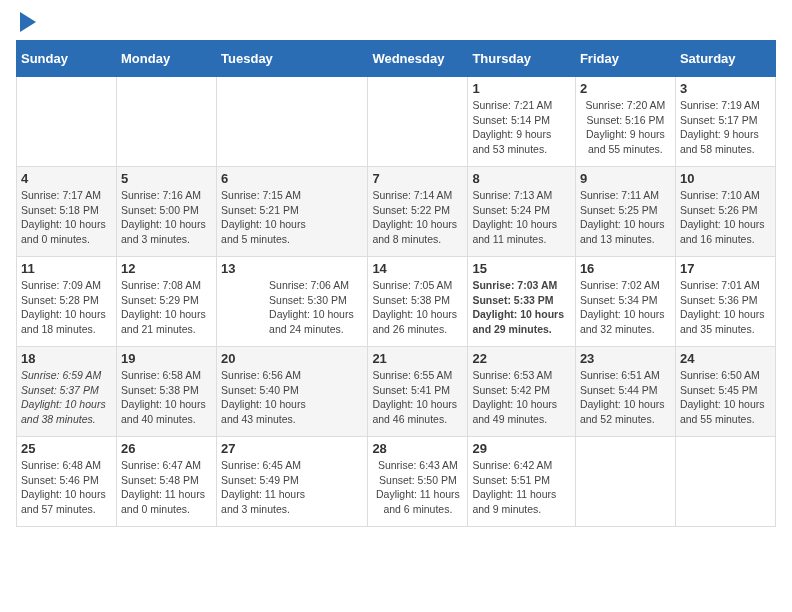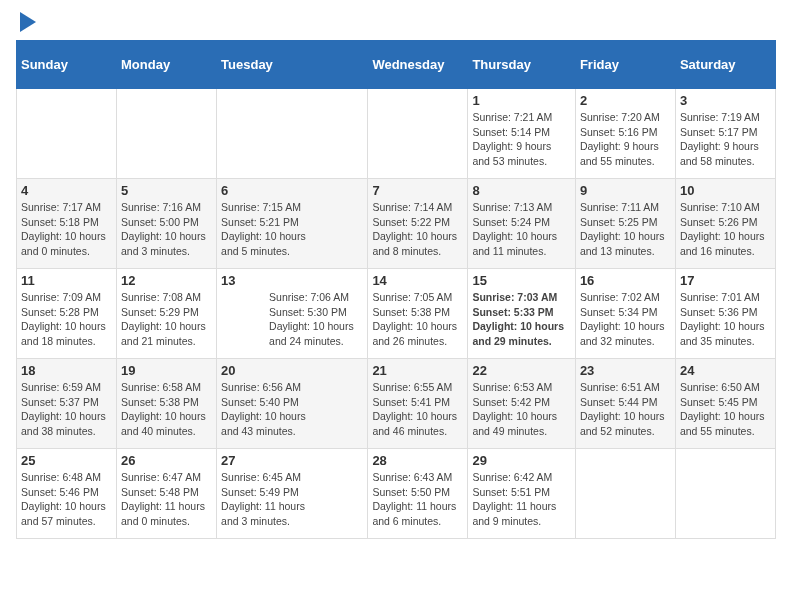--- a/index.html
+++ b/index.html
@@ -53,21 +53,21 @@
     table {
       width: 100%;
       border-collapse: collapse;
       font-size: 11px;
     }
     thead tr {
       background-color: #2a6db5;
       color: white;
     }
     thead th {
-      padding: 16px 4px;
+      padding: 10px 4px;
       text-align: left;
       font-size: 13px;
       font-weight: bold;
       border: 1px solid #2a6db5;
     }
     tbody tr {
       border-bottom: 1px solid #ccc;
     }
     tbody td {
       vertical-align: top;
@@ -132,21 +132,21 @@
         <td></td>
         <td>
           <span class="day-number">1</span>
           <div class="day-info" style="white-space: pre-line;">Sunrise: 7:21 AM
 Sunset: 5:14 PM
 Daylight: 9 hours
 and 53 minutes.</div>
         </td>
         <td>
           <span class="day-number">2</span>
-          <div class="day-info" style="white-space: pre-line;">Sunrise: 7:20 AM
+          <div class="day-info" style="white-space: pre-line; text-align: center;">Sunrise: 7:20 AM
 Sunset: 5:16 PM
 Daylight: 9 hours
 and 55 minutes.</div>
         </td>
         <td>
           <span class="day-number">3</span>
           <div class="day-info" style="white-space: pre-line;">Sunrise: 7:19 AM
 Sunset: 5:17 PM
 Daylight: 9 hours
 and 58 minutes.</div>
@@ -250,21 +250,21 @@
           <span class="day-number">17</span>
           <div class="day-info" style="white-space: pre-line;">Sunrise: 7:01 AM
 Sunset: 5:36 PM
 Daylight: 10 hours
 and 35 minutes.</div>
         </td>
       </tr>
       <tr>
         <td>
           <span class="day-number">18</span>
-          <div class="day-info" style="white-space: pre-line;">Sunrise: 6:59 AM
+          <div class="day-info" style="white-space: pre-line; font-style: italic;">Sunrise: 6:59 AM
 Sunset: 5:37 PM
 Daylight: 10 hours
 and 38 minutes.</div>
         </td>
         <td>
           <span class="day-number">19</span>
           <div class="day-info" style="white-space: pre-line;">Sunrise: 6:58 AM
 Sunset: 5:38 PM
 Daylight: 10 hours
 and 40 minutes.</div>
@@ -322,21 +322,21 @@
         </td>
         <td>
           <span class="day-number">27</span>
           <div class="day-info" style="white-space: pre-line;">Sunrise: 6:45 AM
 Sunset: 5:49 PM
 Daylight: 11 hours
 and 3 minutes.</div>
         </td>
         <td>
           <span class="day-number">28</span>
-          <div class="day-info" style="white-space: pre-line;">Sunrise: 6:43 AM
+          <div class="day-info" style="white-space: pre-line; text-align: center;">Sunrise: 6:43 AM
 Sunset: 5:50 PM
 Daylight: 11 hours
 and 6 minutes.</div>
         </td>
         <td>
           <span class="day-number">29</span>
           <div class="day-info" style="white-space: pre-line;">Sunrise: 6:42 AM
 Sunset: 5:51 PM
 Daylight: 11 hours
 and 9 minutes.</div>

